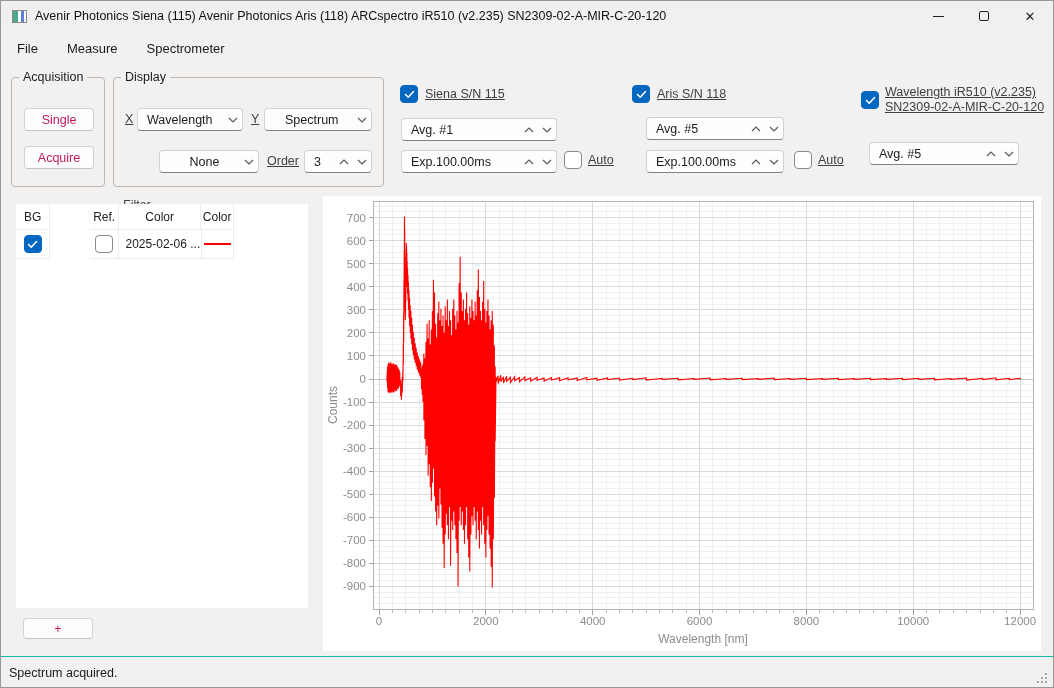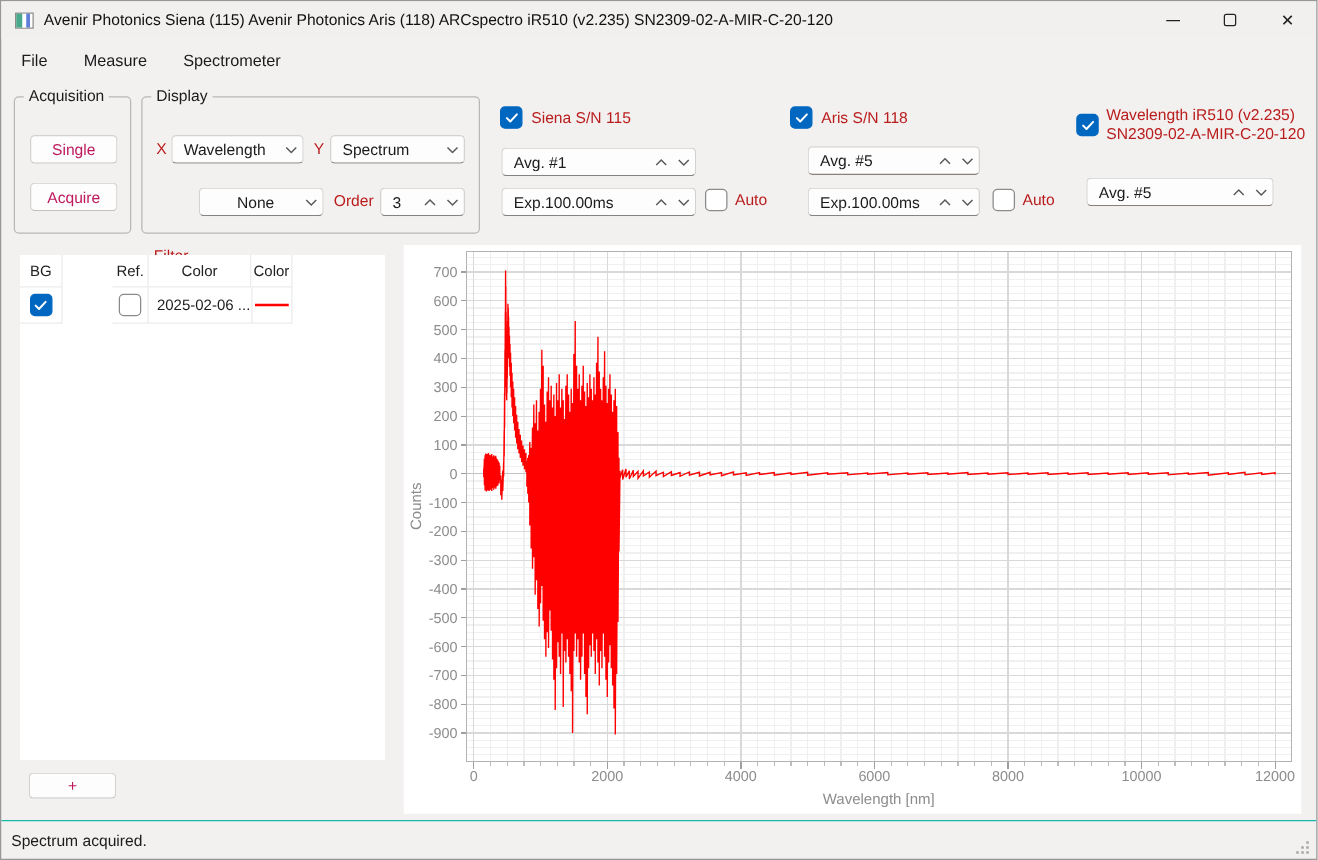--- a/index.html
+++ b/index.html
@@ -28,21 +28,21 @@
   .groupbox { position:absolute; border:1px solid #b9b6b4; border-radius:4px; }
   .groupbox > .gb-title { position:absolute; top:-8px; left:7px; background:#f3f1f0; padding:0 4px; font-size:12.5px; color:#1b1b1b; }
 
   
   .btn { position:absolute; background:#fdfdfd; border:1px solid #d4d2d0; border-bottom-color:#c4c2c0; border-radius:4px; font-size:12.5px; display:flex; align-items:center; justify-content:center; color:#be185d; }
 
   
   .ctrl { position:absolute; height:23px; background:#fdfdfd; border:1px solid #d4d2d0; border-bottom-color:#86827f; border-radius:4px; display:flex; align-items:center; font-size:12.5px; }
   .ctrl .val { flex:1; padding-left:9px; white-space:nowrap; overflow:hidden; }
   .ctrl .chev { display:flex; align-items:center; justify-content:center; width:18px; height:100%; }
-  .lbl { position:absolute; font-size:12.5px; color:#b91c1c; white-space:nowrap; }
+  .lbl { position:absolute; font-size:12.5px; color:#404040; white-space:nowrap;text-decoration:underline; }
 
   
   .cb { position:absolute; width:18px; height:18px; border:1px solid #8a8a8a; border-radius:4px; background:#fff; display:flex; align-items:center; justify-content:center; }
   .cb svg { display:none; }
   .cb.checked { background:#0067c0; border-color:#0067c0; }
   .cb.checked svg { display:block; }
 
   
   .spectra-panel { position:absolute; left:15px; top:203px; width:292px; height:404px; background:#ffffff; }
   .tbl-header, .tbl-row { display:flex; width:218px; }
@@ -108,21 +108,21 @@
     <span class="lbl" style="left:11px; top:34px;">X</span>
     <div class="ctrl" style="left:23px; top:30px; width:106px;">
       <span class="val">Wavelength</span>
       <span class="chev">
           <svg width="10" height="6" viewBox="0 0 10 6">
             <path d="M1 1L5 5L9 1" fill="none" stroke="#5a5a5a" stroke-width="1.2"></path>
           </svg>
         </span>
     </div>
     <span class="lbl" style="left:137px; top:34px;">Y</span>
-    <div class="ctrl" style="left:150px; top:30px; width:108px;">
+    <div class="ctrl" style="left:150px; top:30px; width:108px;padding-left:11px;">
       <span class="val">Spectrum</span>
       <span class="chev">
           <svg width="10" height="6" viewBox="0 0 10 6">
             <path d="M1 1L5 5L9 1" fill="none" stroke="#5a5a5a" stroke-width="1.2"></path>
           </svg>
         </span>
     </div>
     <span class="lbl" style="left:9px; top:76px;margin-top:44px;">Filter</span>
     <div class="ctrl" style="left:45px; top:72px; width:100px;text-align:center;">
       <span class="val">None</span>

